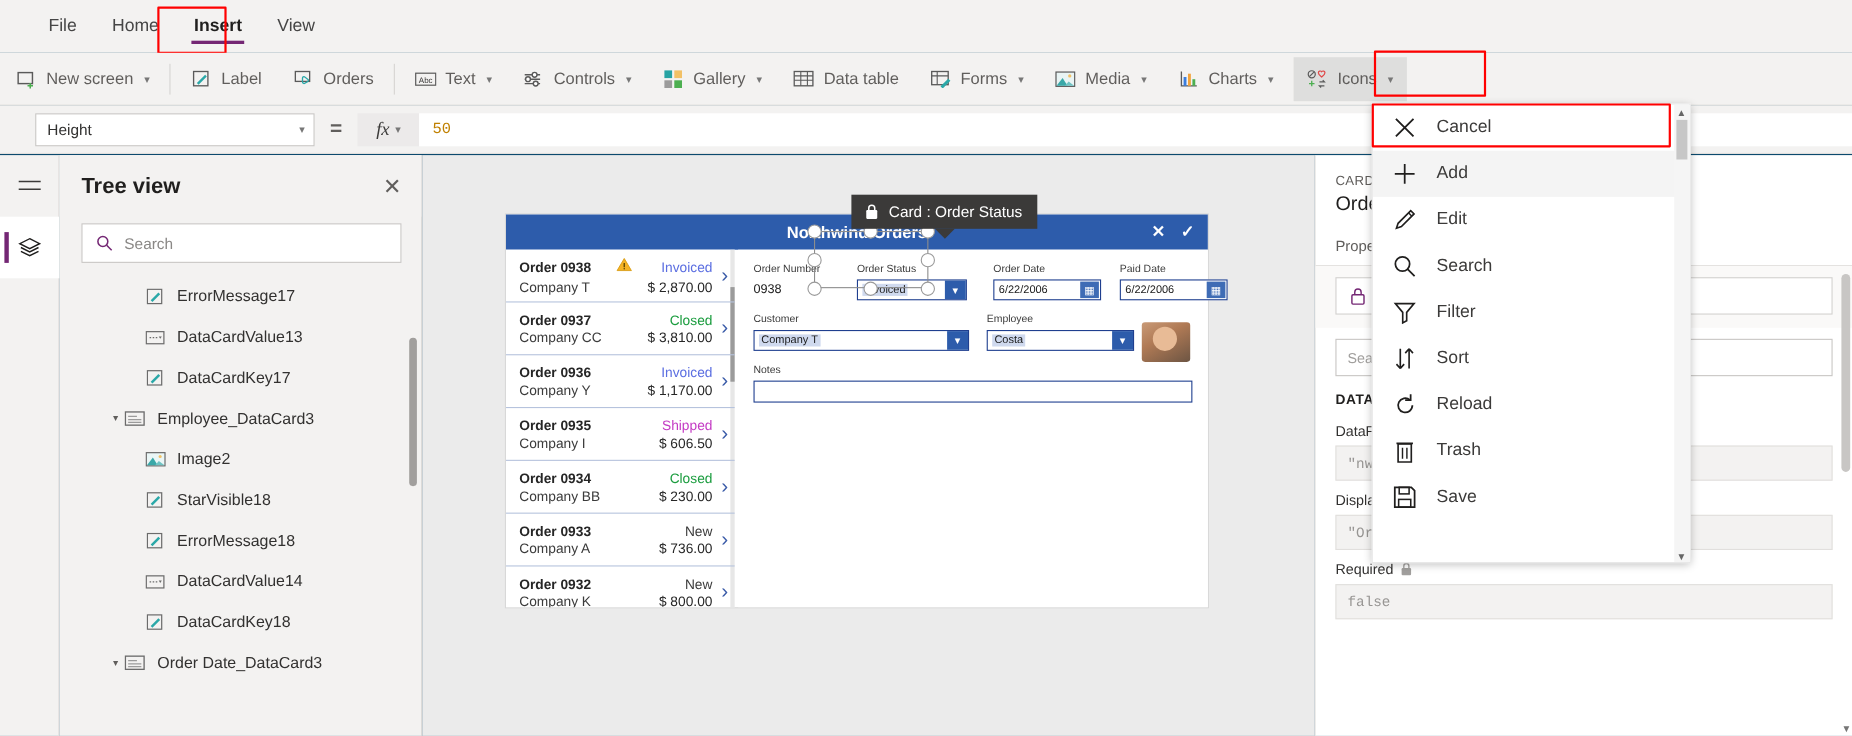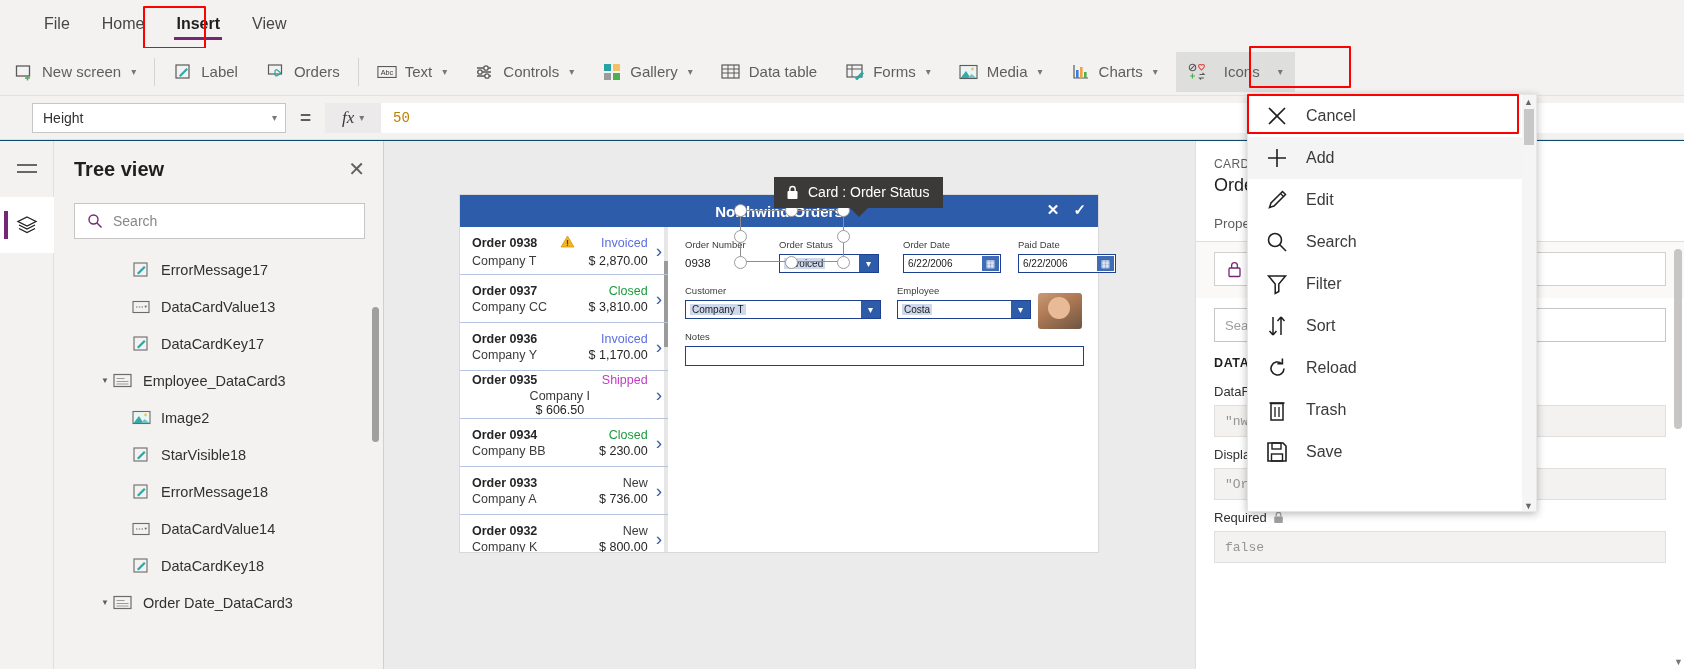--- a/index.html
+++ b/index.html
@@ -374,21 +374,21 @@
             <path d="M2 2v13h14" stroke="#5a5a5a" stroke-width="1.2" fill="none"></path>
             <rect x="4" y="7" width="2.6" height="8" fill="#3b7ddd"></rect>
             <rect x="8" y="4" width="2.6" height="11" fill="#f2a33c"></rect>
             <rect x="12" y="9" width="2.6" height="6" fill="#4caf50"></rect>
           </svg>
       </span>
       <span>Charts</span>
       <span class="chev">▾</span>
     </div>
 
-    <div class="rb selected" style="margin-left:4px;gap:16px;">
+    <div class="rb selected" style="margin-left:4px;">
       <span class="icn">
         <svg width="20" height="18" viewBox="0 0 20 18">
           <circle cx="4.5" cy="4.5" r="3.2" fill="none" stroke="#5a5a5a" stroke-width="1.1"></circle>
             <path d="M2.3 6.7 6.7 2.3" stroke="#5a5a5a" stroke-width="1.1"></path>
           <path d="M13.5 2.2c1-1.2 3-.6 3 .9 0 1.6-2 3-3 3.9-1-0.9-3-2.3-3-3.9 0-1.5 2-2.1 3-0.9z" fill="none" stroke="#e04a4a" stroke-width="1.1"></path>
           <path d="M4.5 10.5v5M2 13h5" stroke="#4caf50" stroke-width="1.2"></path>
           <path d="M11.5 11.5h4.5l-1.5-1.5M16 15h-4.5l1.5 1.5" stroke="#5a5a5a" stroke-width="1.1" fill="none"></path>
         </svg>
       </span>
       <span>Icons</span>
@@ -607,21 +607,21 @@
               </div>
             </div>
             <span class="chevr">›</span>
           </div>
           <div class="grow">
             <div class="grow-texts">
               <div class="grow-line">
                 <span class="grow-ord">Order 0935</span>
                 <span class="grow-status" style="color:#c43bc4;">Shipped</span>
               </div>
-              <div class="grow-line" style="margin-top:2px;flex-direction:column;">
+              <div class="grow-line" style="margin-top:2px;">
                 <span class="grow-co">Company I</span>
                 <span class="grow-amt">$ 606.50</span>
               </div>
             </div>
             <span class="chevr">›</span>
           </div>
           <div class="grow">
             <div class="grow-texts">
               <div class="grow-line">
                 <span class="grow-ord">Order 0934</span>

